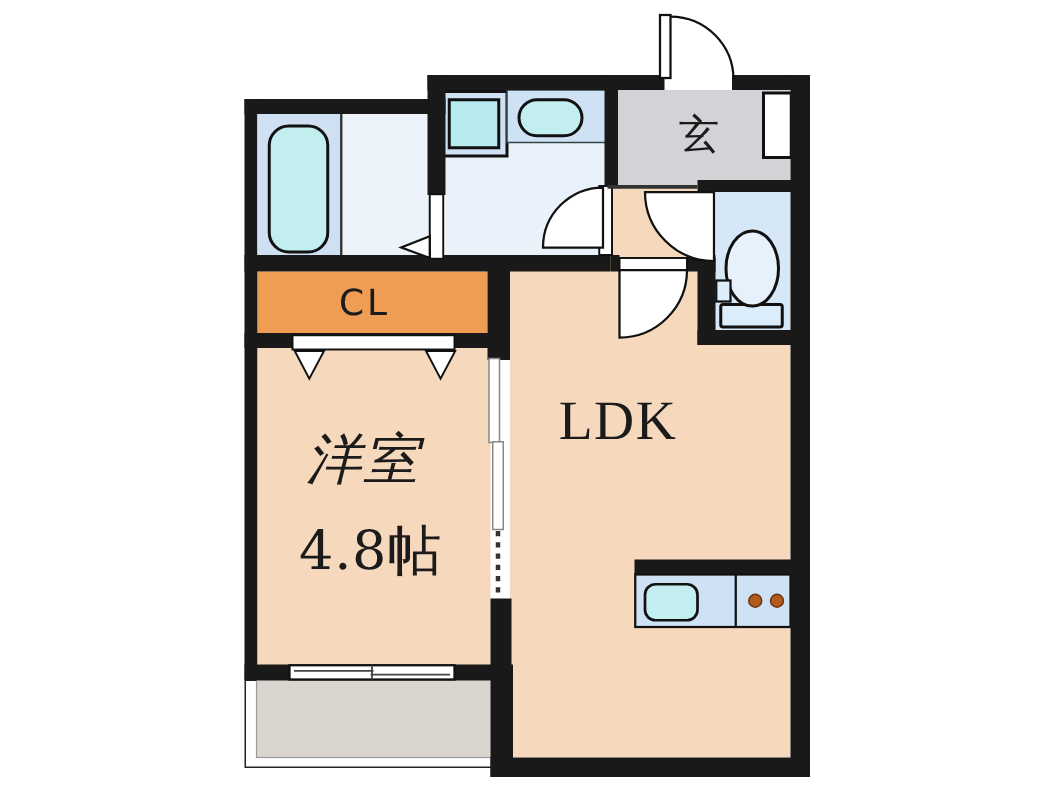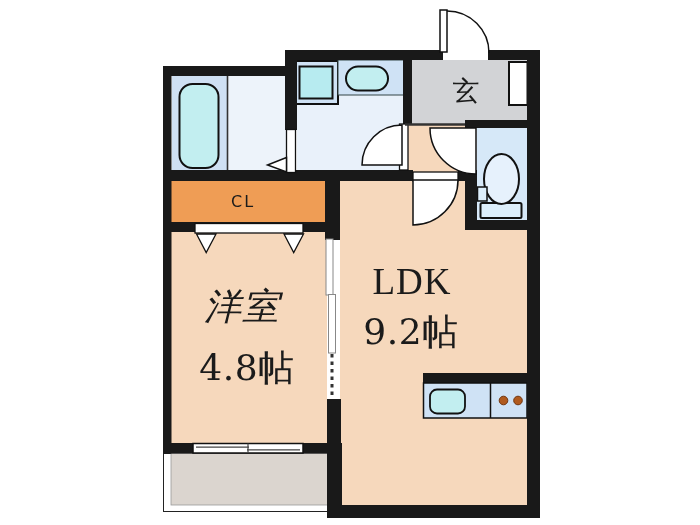--- a/index.html
+++ b/index.html
@@ -5,21 +5,21 @@
   html,body{margin:0;padding:0;background:#fff;}
   #stage{position:relative;width:700px;height:525px;background:#ffffff;overflow:hidden;
          font-family:"DejaVu Sans","Liberation Sans",sans-serif;}
   #plan-svg{position:absolute;left:0;top:0;}
   .lbl{position:absolute;transform:translate(-50%,-50%);white-space:nowrap;color:#1b1b1b;line-height:1;}
   .serif{font-family:"DejaVu Serif","Liberation Serif",serif;}
   .sans{font-family:"DejaVu Sans","Liberation Sans",sans-serif;}
   .genkan{font-size:27px;}
   .room-big{font-size:37px;letter-spacing:1px;}
   .room-big2{font-size:36px;letter-spacing:0.5px;}
-  .cl{font-size:16px;letter-spacing:2px;font-weight:500;}
+  .cl{font-size:24px;letter-spacing:2px;font-weight:500;}
   .balcony{font-size:20px;letter-spacing:1px;font-weight:500;}
 </style>
 </head>
 <body>
 
 <div id="stage">
 
   <svg id="plan-svg" width="700" height="525" viewBox="0 0 700 525">
 
     <g>
@@ -97,14 +97,13 @@
       <line x1="332" y1="354" x2="332" y2="399" stroke="#333" stroke-width="3" stroke-dasharray="3.5 4"></line>
       <line x1="405" y1="124.5" x2="465" y2="124.5" stroke="#333" stroke-width="2.5"></line>
     </g>
   </svg>
 
   <div class="lbl serif genkan" style="left:466px;top:90px;">玄</div>
   <div class="lbl sans cl" style="left:243px;top:202px;">CL</div>
   <div class="lbl serif room-big" style="left:242px;top:306px;font-style:italic;">洋室</div>
   <div class="lbl serif room-big2" style="left:247px;top:368px;">4.8帖</div>
   <div class="lbl serif room-big" style="left:412px;top:281px;font-family:Liberation Serif, serif;">LDK</div>
-  <div class="lbl serif room-big2" style="left:411px;top:332px;">9.2帖</div>
 </div>
 
 </body></html>

